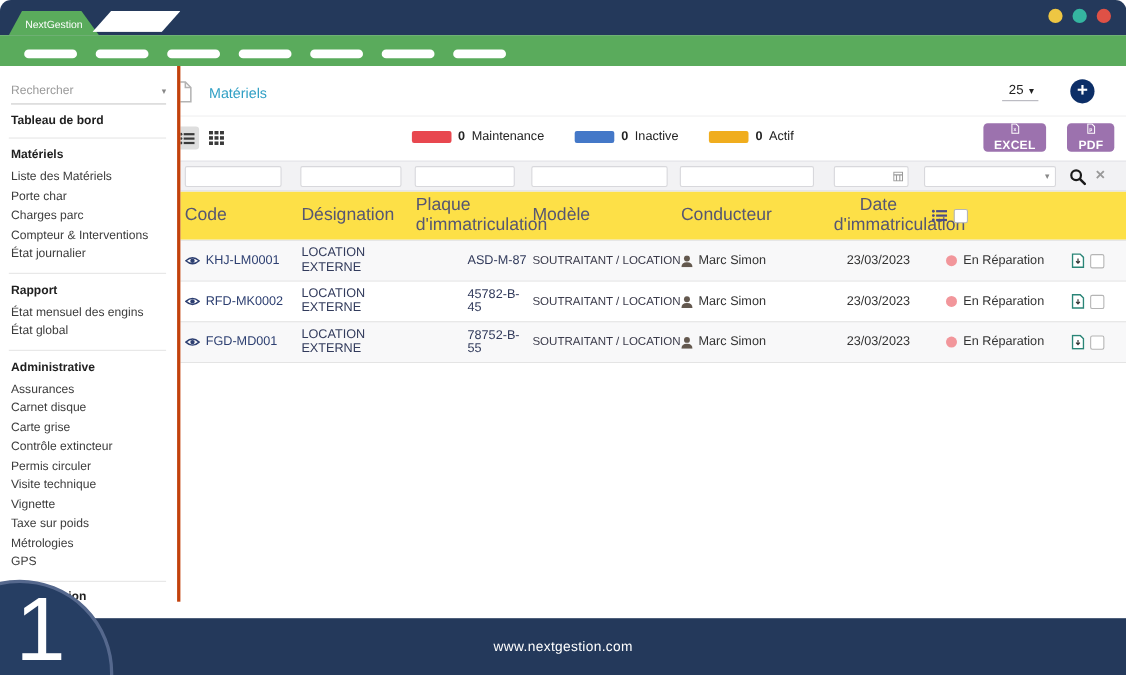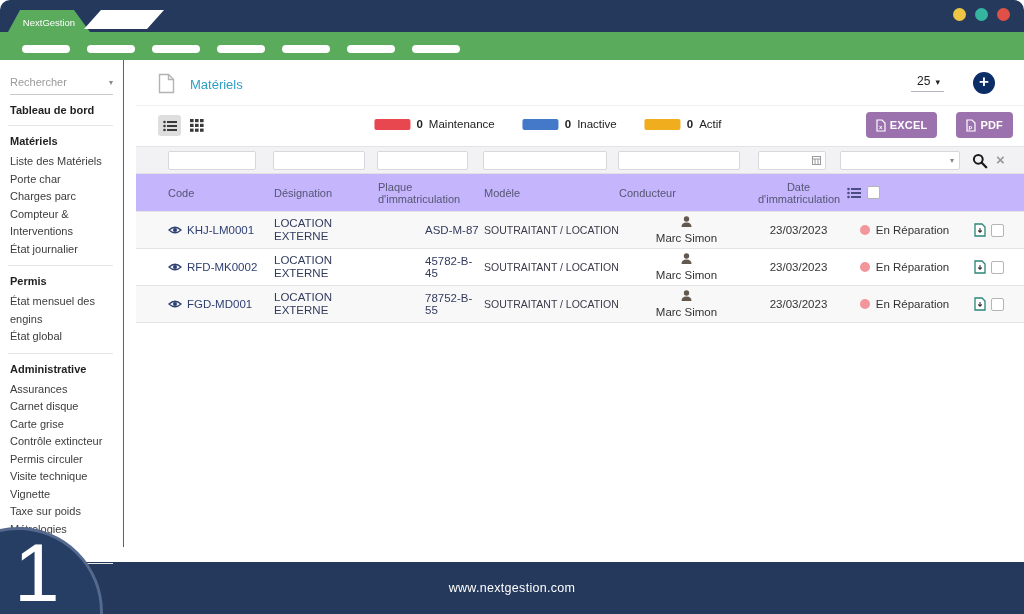--- a/index.html
+++ b/index.html
@@ -17,22 +17,22 @@
                clip-path:polygon(17px 0, 100% 0, calc(100% - 17px) 100%, 0 100%); z-index:2; }
   .window-dots { position:absolute; right:14px; top:8px; display:flex; gap:9px; }
   .dot { width:13px; height:13px; border-radius:50%; }
 
   
   .navbar { position:absolute; left:0; top:32px; width:1024px; height:28px; background:#5aab5c;
             display:flex; gap:17px; padding:13px 0 0 22px; }
   .pill { width:48px; height:8px; background:#fff; border-radius:4px; }
 
   
-  .sidebar { position:absolute; left:0; top:60px; width:124px; height:487px; background:#fff;
-             border-right:1px solid #c2410c; font-size:11px; color:#3c3c3c; z-index:1; }
+  .sidebar { position:absolute; left:0; top:60px; width:164px; height:487px; background:#fff;
+             border-right:3px solid #c2410c; font-size:11px; color:#3c3c3c; z-index:1; }
   .side-search { margin:16px 10px 6px 10px; border-bottom:1px solid #c9c9c9; padding-bottom:6px;
                  color:#9a9a9a; display:flex; justify-content:space-between; align-items:center; }
   .side-search .caret { color:#888; font-size:8px; }
   .side-item { padding-left:10px; line-height:17.5px; cursor:pointer; }
   .side-header { padding-left:10px; line-height:15px; font-weight:bold; color:#1f1f1f; margin-top:8px; margin-bottom:4px; }
   .side-div { border-top:1px solid #e6e6e6; margin:7px 10px 6px 8px; }
   .side-header.partial { padding-left:62px; margin-top:2px; }
 
   
   .main { position:absolute; left:136px; top:60px; width:888px; height:502px; background:#fff; }
@@ -52,50 +52,50 @@
              display:flex; align-items:center; justify-content:center; cursor:pointer; }
   .vt-grid { width:21px; height:21px; display:flex; align-items:center; justify-content:center; cursor:pointer; }
   .legend { position:absolute; left:calc(50% - 32px); transform:translateX(-50%); top:12px;
             display:flex; gap:28px; align-items:center; }
   .legend-item { display:flex; align-items:center; gap:6px; font-size:11.5px; color:#222; }
   .swatch { width:36px; height:11px; border-radius:2px; }
   .legend-count { font-weight:bold; }
   .export { position:absolute; right:11px; top:6px; display:flex; gap:19px; }
   .export-btn { height:26px; background:#9c72ae; color:#fff; border:none; border-radius:4px;
                 font-size:11px; font-weight:bold; font-family:"Liberation Sans",sans-serif;
-                display:flex; align-items:center; gap:4px; padding:0 10px; cursor:pointer; letter-spacing:.2px; }
+                display:flex; align-items:center; gap:4px; padding:0 10px; cursor:pointer; letter-spacing:.2px;flex-direction:column; }
 
   
   .filter-row { position:relative; height:28px; background:#f2f2f4;
                 border-top:1px solid #e4e4e8; border-bottom:1px solid #e0e0e5; }
   .f-in { position:absolute; top:4px; height:19px; background:#fff; border:1px solid #d8d8dc;
           border-radius:2px; font-size:11px; padding:0 4px; font-family:"Liberation Sans",sans-serif; }
   .f-sel { position:absolute; top:4px; height:19px; background:#fff; border:1px solid #d8d8dc;
            border-radius:2px; display:flex; align-items:center; justify-content:flex-end;
            padding-right:5px; color:#888; font-size:8px; cursor:pointer; }
   .f-date-icon { position:absolute; top:9px; }
   .f-search { position:absolute; top:6px; cursor:pointer; }
   .f-clear { position:absolute; top:4px; font-size:15px; font-weight:bold; color:#999; cursor:pointer; }
 
   
   .grid-cols { display:grid; grid-template-columns:106px 104px 106px 135px 139px 85px 127px 1fr;
                padding-left:30px; align-items:center; }
-  .thead { background:#c4b5fd; min-height:37px; font-size:11px; color:#565672; }
+  .thead { background:#fde047; min-height:37px; font-size:16px; color:#565672; }
   .thead .th { padding:4px 2px; }
   .th-center { text-align:center; }
   .th-icons { display:flex; align-items:center; gap:6px; padding-left:6px; }
   .trow { min-height:37px; border-top:1px solid #e4e4e4; font-size:11.5px; color:#333; }
   .trow:nth-child(odd) { background:#f8f8f9; }
   .tbody { border-bottom:1px solid #e4e4e4; }
   .cell { padding:3px 2px; }
   .cell-code { display:flex; align-items:center; gap:5px; color:#2d3f71; }
   .cell-desig { max-width:82px; color:#323b5c; line-height:13px; }
   .cell-plaque { color:#323b5c;margin-left:47px; }
   .cell-modele { font-size:10.5px; white-space:nowrap; color:#3a3a4a; }
-  .cell-cond { display:flex; align-items:center; gap:5px;flex-direction:column; }
+  .cell-cond { display:flex; align-items:center; gap:5px; }
   .cell-date { text-align:center; }
   .cell-statut { display:flex; align-items:center; gap:6px; justify-content:center; }
   .status-dot { width:10px; height:10px; border-radius:50%; }
   .cell-icons { display:flex; align-items:center; gap:5px; padding-left:6px; }
   .checkbox { width:13px; height:13px; background:#fff; border:1px solid #b5b5b5; border-radius:2px; cursor:pointer; }
 
   
   .site-footer { position:absolute; left:0; bottom:0; width:1024px; height:52px; background:#24395b;
                  display:flex; align-items:center; justify-content:center; }
   .footer-url { color:#fff; font-size:12.5px; letter-spacing:.3px; }
@@ -137,21 +137,21 @@
     </div>
     <div class="side-header">Tableau de bord</div>
     <div class="side-div"></div>
     <div class="side-header">Matériels</div>
     <div class="side-item">Liste des Matériels</div>
     <div class="side-item">Porte char</div>
     <div class="side-item">Charges parc</div>
     <div class="side-item">Compteur &amp; Interventions</div>
     <div class="side-item">État journalier</div>
     <div class="side-div"></div>
-    <div class="side-header">Permis</div>
+    <div class="side-header">Rapport</div>
     <div class="side-item">État mensuel des engins</div>
     <div class="side-item">État global</div>
     <div class="side-div"></div>
     <div class="side-header">Administrative</div>
     <div class="side-item">Assurances</div>
     <div class="side-item">Carnet disque</div>
     <div class="side-item">Carte grise</div>
     <div class="side-item">Contrôle extincteur</div>
     <div class="side-item">Permis circuler</div>
     <div class="side-item">Visite technique</div>

